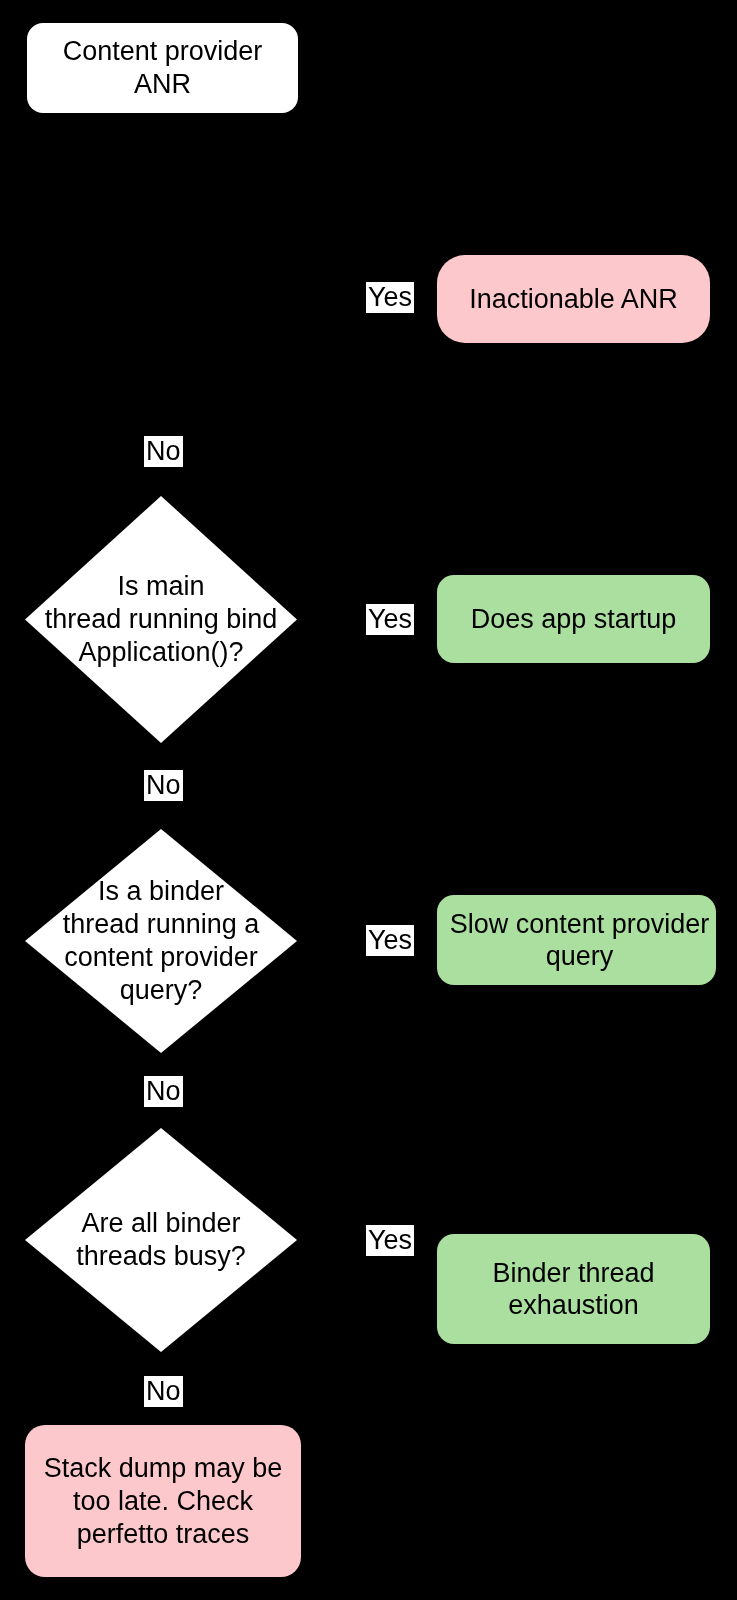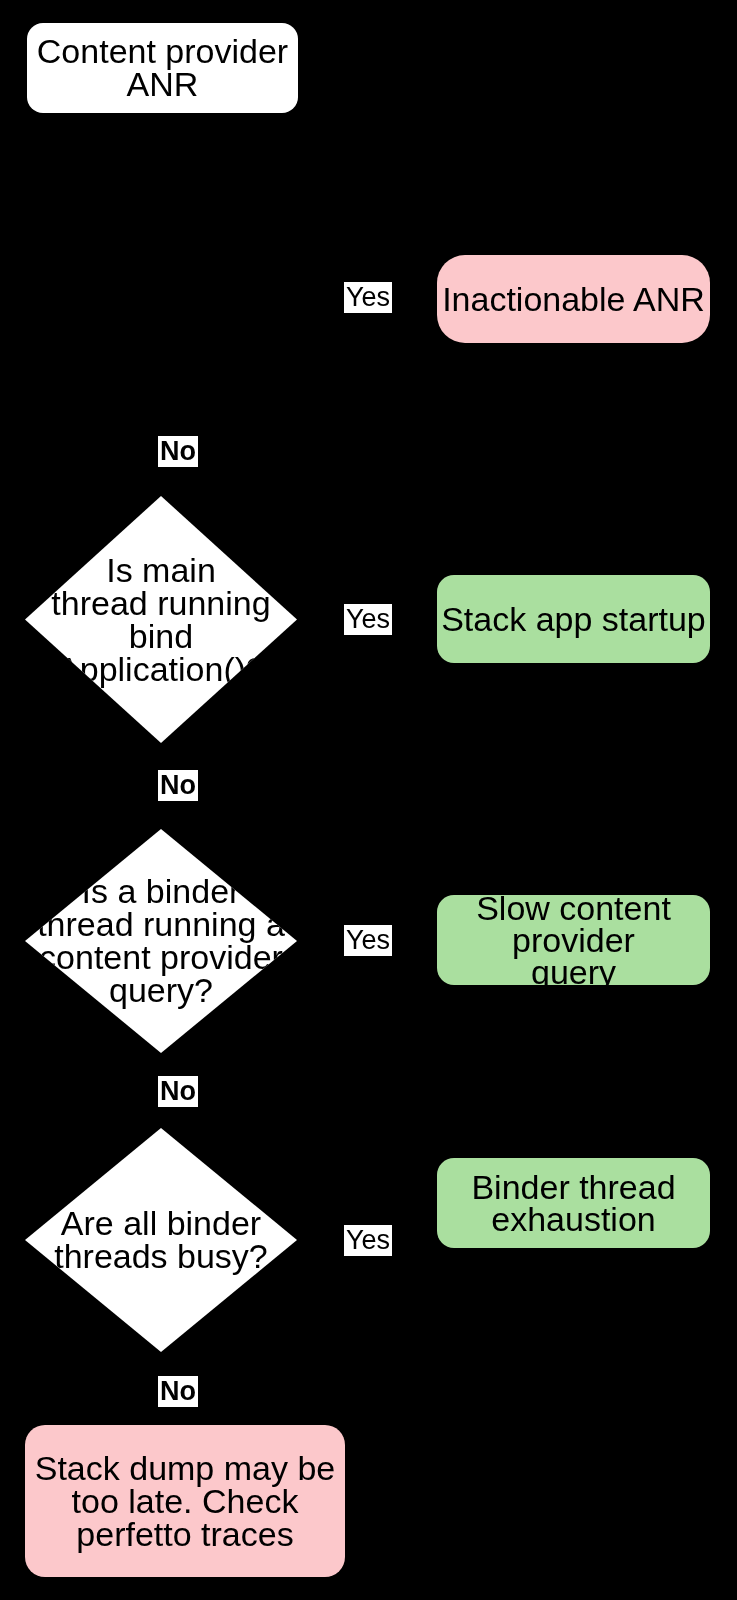--- a/index.html
+++ b/index.html
@@ -16,21 +16,21 @@
     color: var(--text, #000000);
     overflow: hidden;
   }
   .node {
     position: absolute;
     display: flex;
     align-items: center;
     justify-content: center;
     text-align: center;
     white-space: pre-line;
-    font-size: 34px;
+    font-size: 27px;
     line-height: 33px;
     color: var(--text, #000000);
   }
   .start {
     left: 27px; top: 23px; width: 271px; height: 90px;
     background: var(--node, #ffffff);
     border-radius: 16px;
   }
   .diamond {
     background: var(--node, #ffffff);
@@ -42,42 +42,42 @@
   .d4 { left: 25px; top: 1128px; width: 272px; height: 224px; }
   .result {
     left: 437px; width: 273px;
     border-radius: 17px;
     line-height: 32px;
   }
   .result.bad  { background: var(--bad,  #fcc8cb); }
   .result.good { background: var(--good, #aadf9f); }
   .r1 { top: 255px;  height: 88px; border-radius: 28px; }
   .r2 { top: 575px;  height: 88px; }
-  .r3 { top: 895px;  height: 90px; }
-  .r4 { top: 1158px; height: 90px; }
+  .r3 { top: 895px;  height: 90px; padding-left: 6px; }
+  .r4 { top: 1234px; height: 110px; }
   .fallback {
-    left: 25px; top: 1425px; width: 320px; height: 152px;
+    left: 25px; top: 1425px; width: 276px; height: 152px;
     background: var(--bad, #fcc8cb);
     border-radius: 20px;
   }
   .edge-label {
     position: absolute;
     background: var(--node, #ffffff);
     color: var(--text, #000000);
     font-size: 27px;
     line-height: 31px;
     padding: 0 2px;
     white-space: nowrap;
   }
-  .yes { left: 344px; }
+  .yes { left: 366px; }
   .yes1 { top: 282px; }
   .yes2 { top: 604px; }
   .yes3 { top: 925px; }
   .yes4 { top: 1225px; }
-  .no { left: 158px; font-weight: bold; }
+  .no { left: 144px; }
   .no1 { top: 436px; }
   .no2 { top: 770px; }
   .no3 { top: 1076px; }
   .no4 { top: 1376px; }
 </style>
 </head>
 <body>
 
 <div id="canvas">
 
@@ -86,21 +86,21 @@
 
   <div class="edge-label yes yes1">Yes</div>
   <div class="edge-label no no1">No</div>
   <div class="node result bad r1">Inactionable ANR</div>
 
   <div class="node diamond d2">Is main
 thread running bind
 Application()?</div>
   <div class="edge-label yes yes2">Yes</div>
   <div class="edge-label no no2">No</div>
-  <div class="node result good r2">Stack app startup</div>
+  <div class="node result good r2">Does app startup</div>
 
   <div class="node diamond d3">Is a binder
 thread running a
 content provider
 query?</div>
   <div class="edge-label yes yes3">Yes</div>
   <div class="edge-label no no3">No</div>
   <div class="node result good r3">Slow content provider
 query</div>
 

